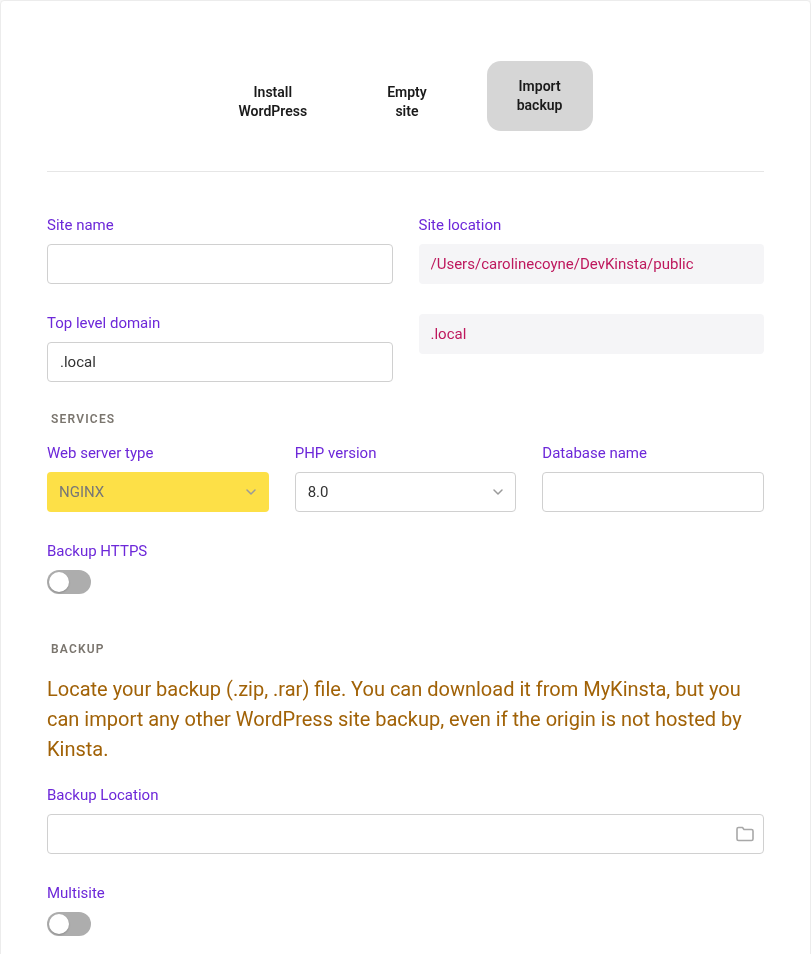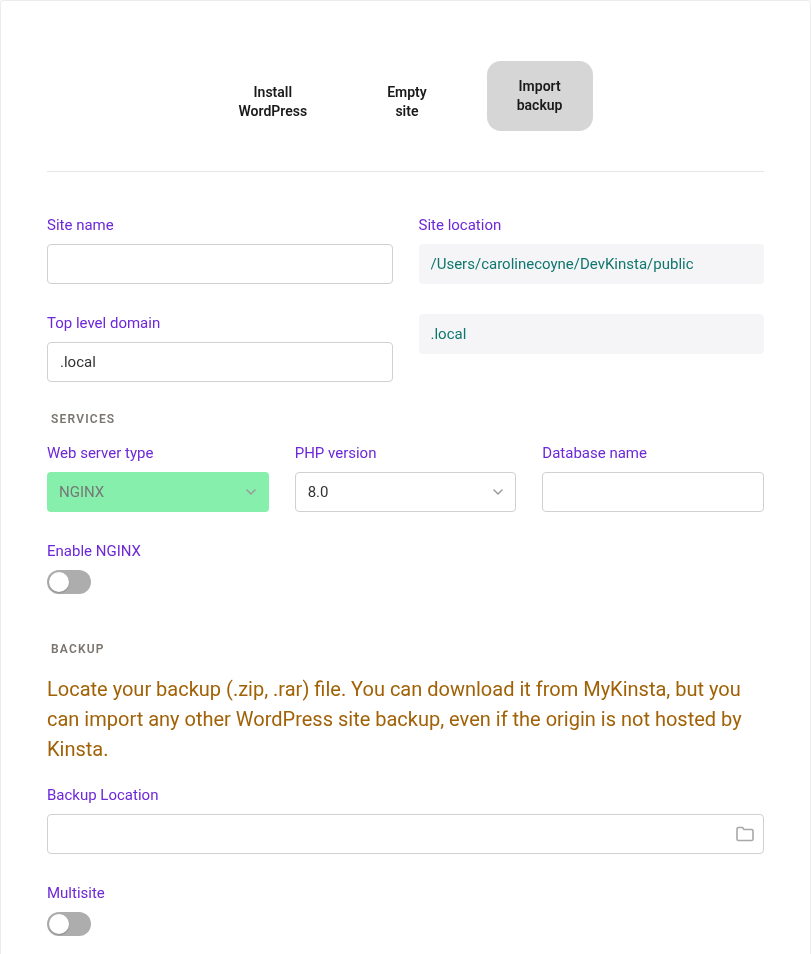--- a/index.html
+++ b/index.html
@@ -76,37 +76,37 @@
     padding: 0 12px;
     font-size: 15px;
     color: #333;
     background: #fff;
     font-family: inherit;
   }
 
   .readonly {
     background: #f5f5f7;
     border: none;
-    color: #0f766e;
+    color: #be185d;
     display: flex;
     align-items: center;
     cursor: default;
   }
 
   .select-wrap {
     position: relative;
   }
   .select {
     appearance: none;
     -webkit-appearance: none;
     padding-right: 34px;
     cursor: pointer;
   }
   .select.disabled {
-    background: #86efac;
+    background: #fde047;
     border: none;
     color: #777;
     cursor: default;
   }
   .chevron {
     position: absolute;
     right: 12px;
     top: 50%;
     transform: translateY(-50%);
     pointer-events: none;
@@ -253,21 +253,21 @@
         </span>
       </div>
     </div>
     <div class="col-third">
       <label class="field-label">Database name</label>
       <input class="input" type="text" value="" style="">
     </div>
   </div>
 
   <div class="block">
-    <label class="field-label">Enable NGINX</label>
+    <label class="field-label">Backup HTTPS</label>
     <div class="toggle">
       <div class="knob"></div>
     </div>
   </div>
 
   <div class="section-heading" style="margin-top:48px">BACKUP</div>
 
   <p class="help-text">Locate your backup (.zip, .rar) file. You can download it from MyKinsta, but you can import any other WordPress site backup, even if the origin is not hosted by Kinsta.</p>
 
   <div class="block">

